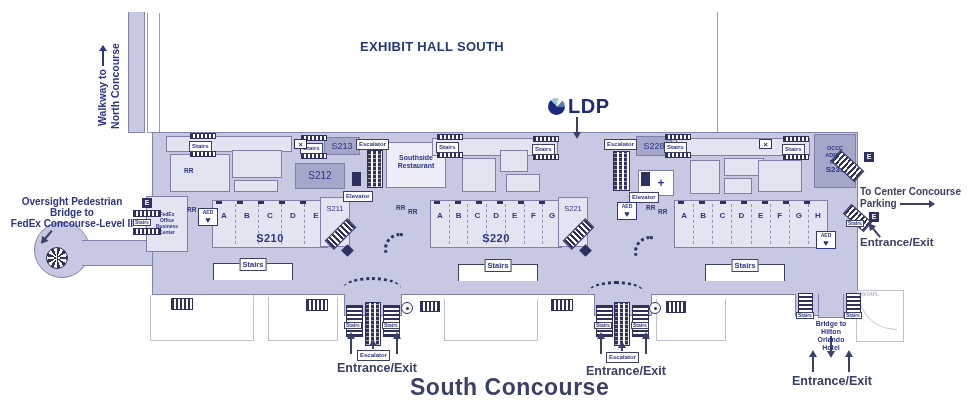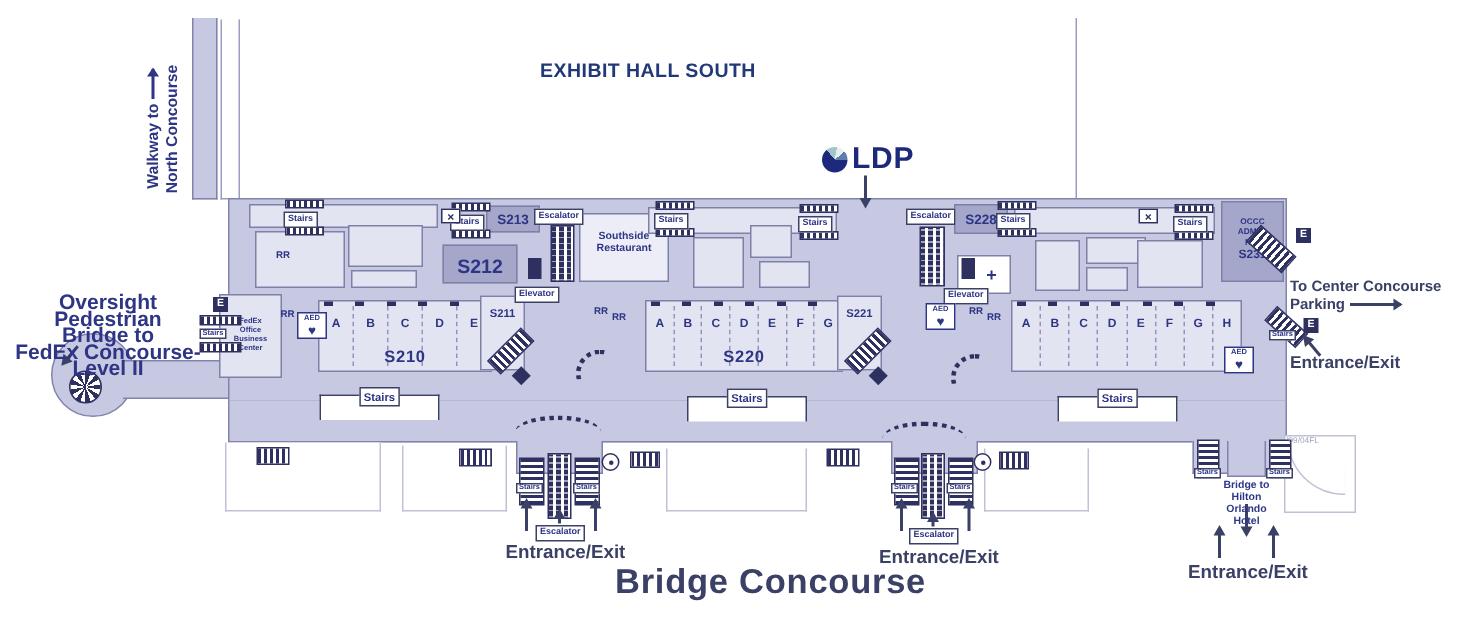--- a/index.html
+++ b/index.html
@@ -35,21 +35,21 @@
   .rev::after{content:"";position:absolute;left:50%;top:50%;width:3px;height:3px;margin:-1.5px 0 0 -1.5px;
               background:#2e3160;border-radius:50%}
   .ticks{position:absolute;left:3px;right:3px;top:0;height:3px;
          background:repeating-linear-gradient(90deg,#2e3160 0 6px,transparent 6px 21px)}
   .cells{position:absolute;left:0;right:0;top:3px;bottom:3px;display:flex}
   .cell{flex:1;text-align:center;font-size:8px;font-weight:bold;color:#2d3584;
         border-right:1px dashed #9294ba;padding-top:7px}
   .cell:last-child{border-right:none}
   .rname{position:absolute;left:0;right:0;bottom:3px;text-align:center;font-weight:bold;
          color:#2d3584;font-size:11px;letter-spacing:.5px}
-  .smallname{position:absolute;left:0;right:0;top:6px;text-align:center;font-weight:bold;
+  .smallname{position:absolute;left:0;right:0;top:6px;text-align:center;font-weight:normal;
          color:#2d3584;font-size:7.5px}
   .arrv{position:absolute;width:2px;background:#3b4066;z-index:7}
   .arrv::before{content:"";position:absolute;top:-6px;left:-3px;border:4px solid transparent;
                 border-bottom:7px solid #3b4066}
   .arrv.down::before{top:auto;bottom:-6px;border-bottom:none;border-top:7px solid #3b4066}
   .iarr{display:inline-block;width:20px;height:2px;background:currentColor;vertical-align:2px;
         position:relative;margin-left:3px}
   .iarr::after{content:"";position:absolute;right:-5px;top:-3px;border:4px solid transparent;
                border-left:6px solid currentColor}
   .qarc{position:absolute;border:3px dotted #2e3160;border-radius:50%;
@@ -125,21 +125,21 @@
       <span class="cell">C</span>
       <span class="cell">D</span>
       <span class="cell">E</span>
     </div>
     <div class="rname">S210</div>
   </div>
   <div class="room" style="left:320px;top:197px;width:30px;height:50px">
     <div class="smallname">S211</div>
   </div>
   <div class="room dark" style="left:295px;top:163px;width:50px;height:26px">
-    <div class="smallname" style="font-size:13px">S212</div>
+    <div class="smallname" style="font-size:10px">S212</div>
   </div>
   <div class="room dark" style="left:324px;top:137px;width:36px;height:18px">
     <div class="smallname" style="top:3px;font-size:9px">S213</div>
   </div>
 
   <div class="room" style="left:386px;top:142px;width:60px;height:46px;background:#ecedf6">
     <div class="tiny" style="left:0;right:0;top:11px;font-size:7px;line-height:8px">
       <span>Southside</span><br>
       <span>Restaurant</span>
     </div>
@@ -335,22 +335,22 @@
     <span class="globe"></span>
     <span class="ldptxt">LDP</span>
   </div>
   <div class="arrv down" style="left:576px;top:117px;height:16px"></div>
 
   <div class="note" style="left:40px;top:72px;width:140px;height:28px;transform:rotate(-90deg);text-align:center;font-size:10.5px;line-height:13px">
     <span>Walkway to</span><span class="iarr"></span><br>
     <span>North Concourse</span>
   </div>
 
-  <div class="note" style="left:4px;top:196px;width:136px;text-align:center;font-size:14px;line-height:11px">
+  <div class="note" style="left:4px;top:196px;width:136px;text-align:center;font-size:10px;line-height:11px">
     <span>Oversight Pedestrian</span><br>
     <span>Bridge to</span><br>
     <span>FedEx Concourse-Level II</span>
   </div>
   <div class="arrv" style="left:46px;top:229px;height:15px;transform:rotate(220deg)"></div>
 
-  <div class="ee" style="left:410px;top:374px;font-size:23px;letter-spacing:.5px">Bridge Concourse</div>
+  <div class="ee" style="left:410px;top:374px;font-size:23px;letter-spacing:.5px">South Concourse</div>
 
 </div>
 
 </body></html>

